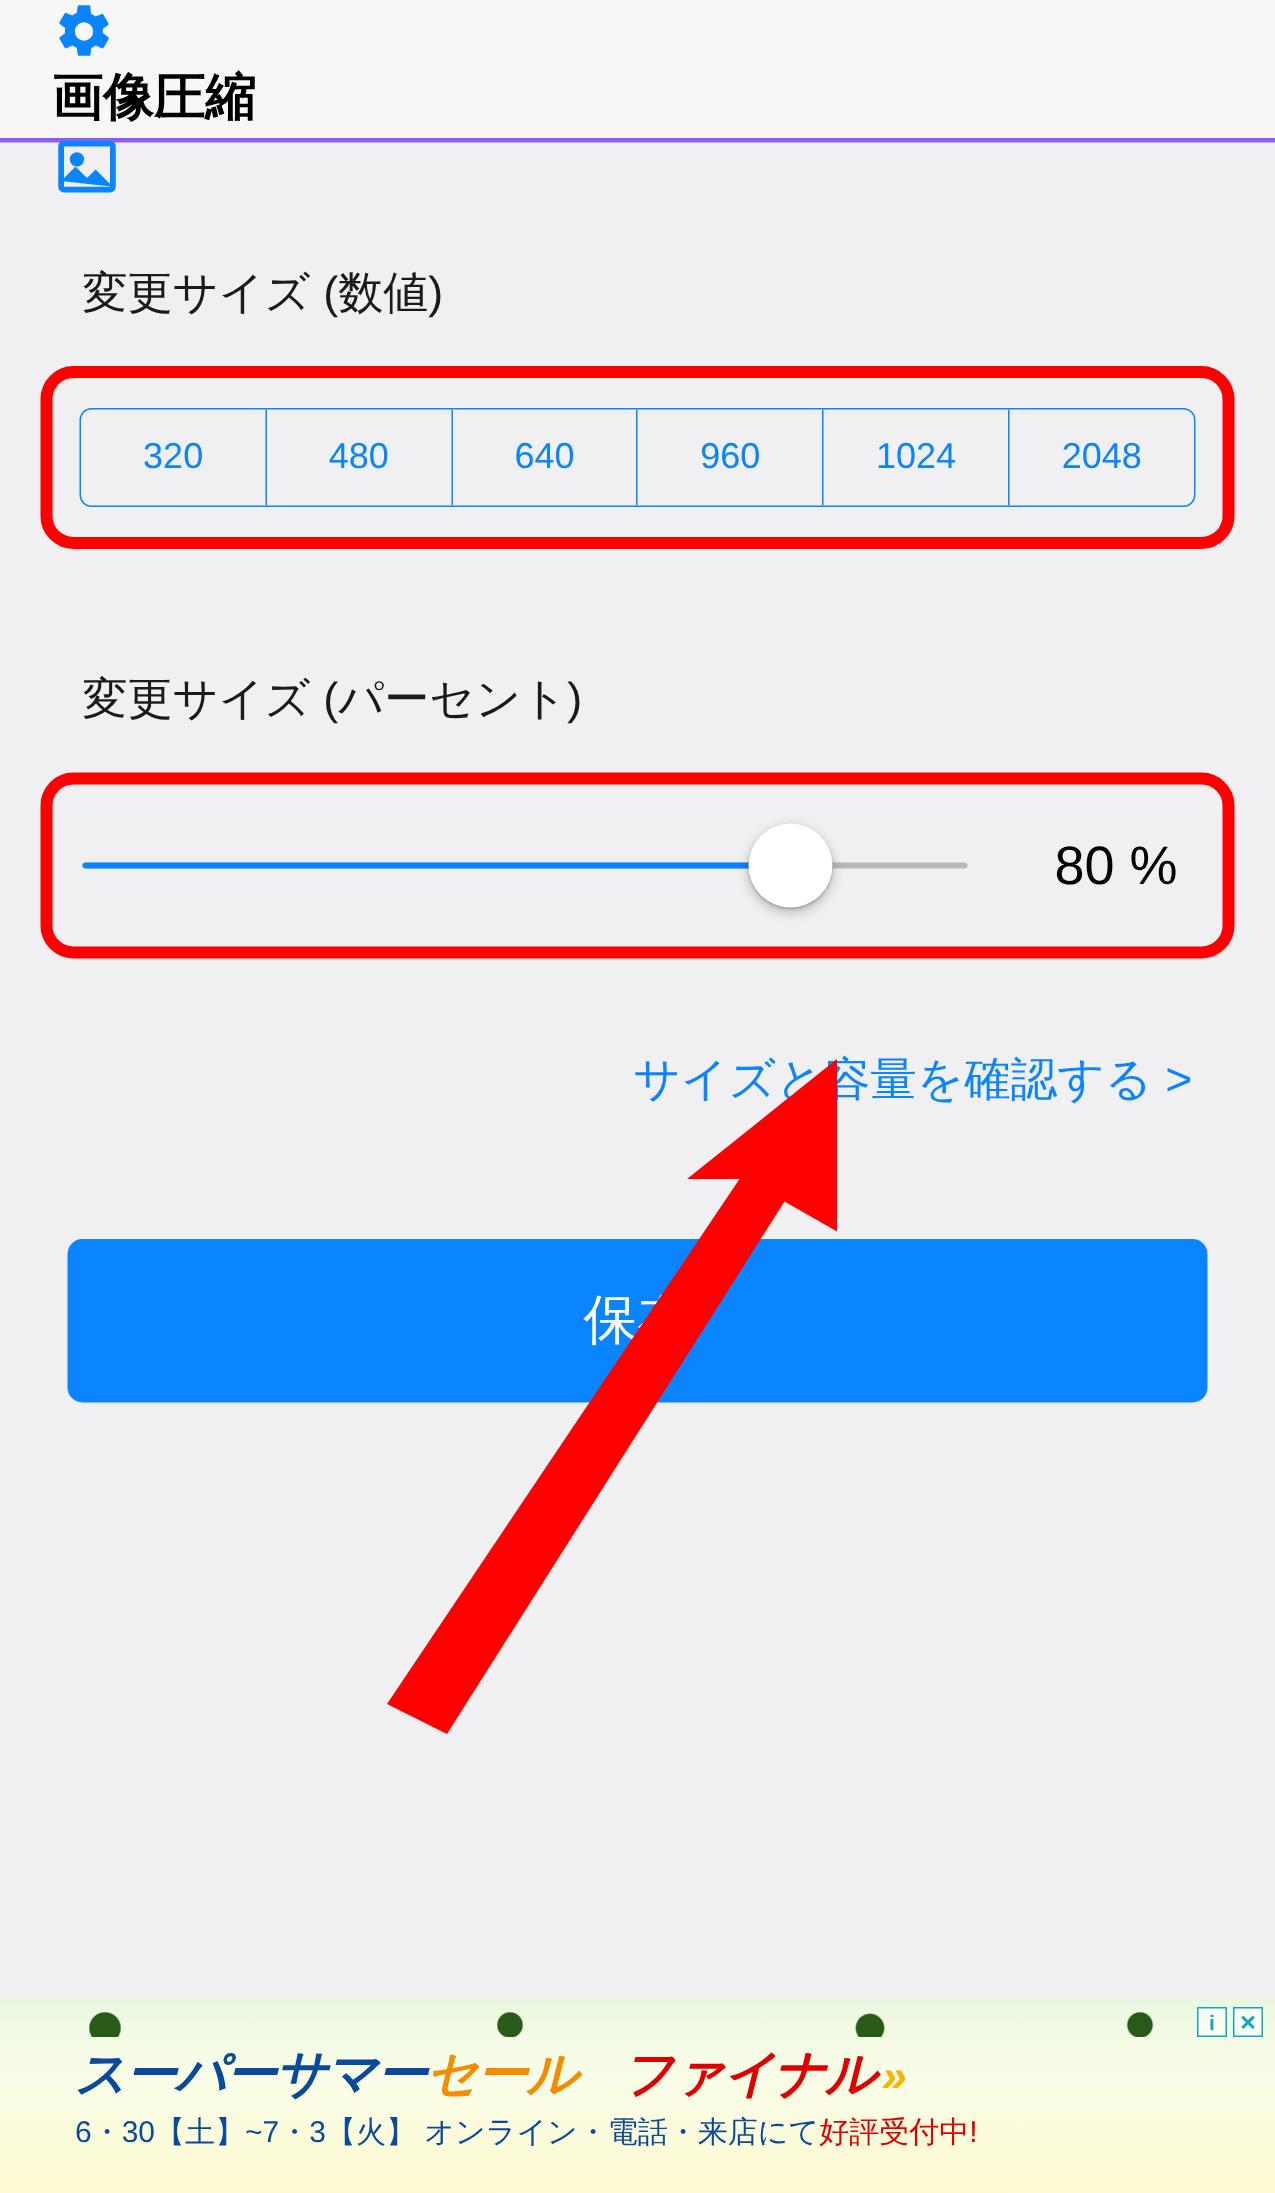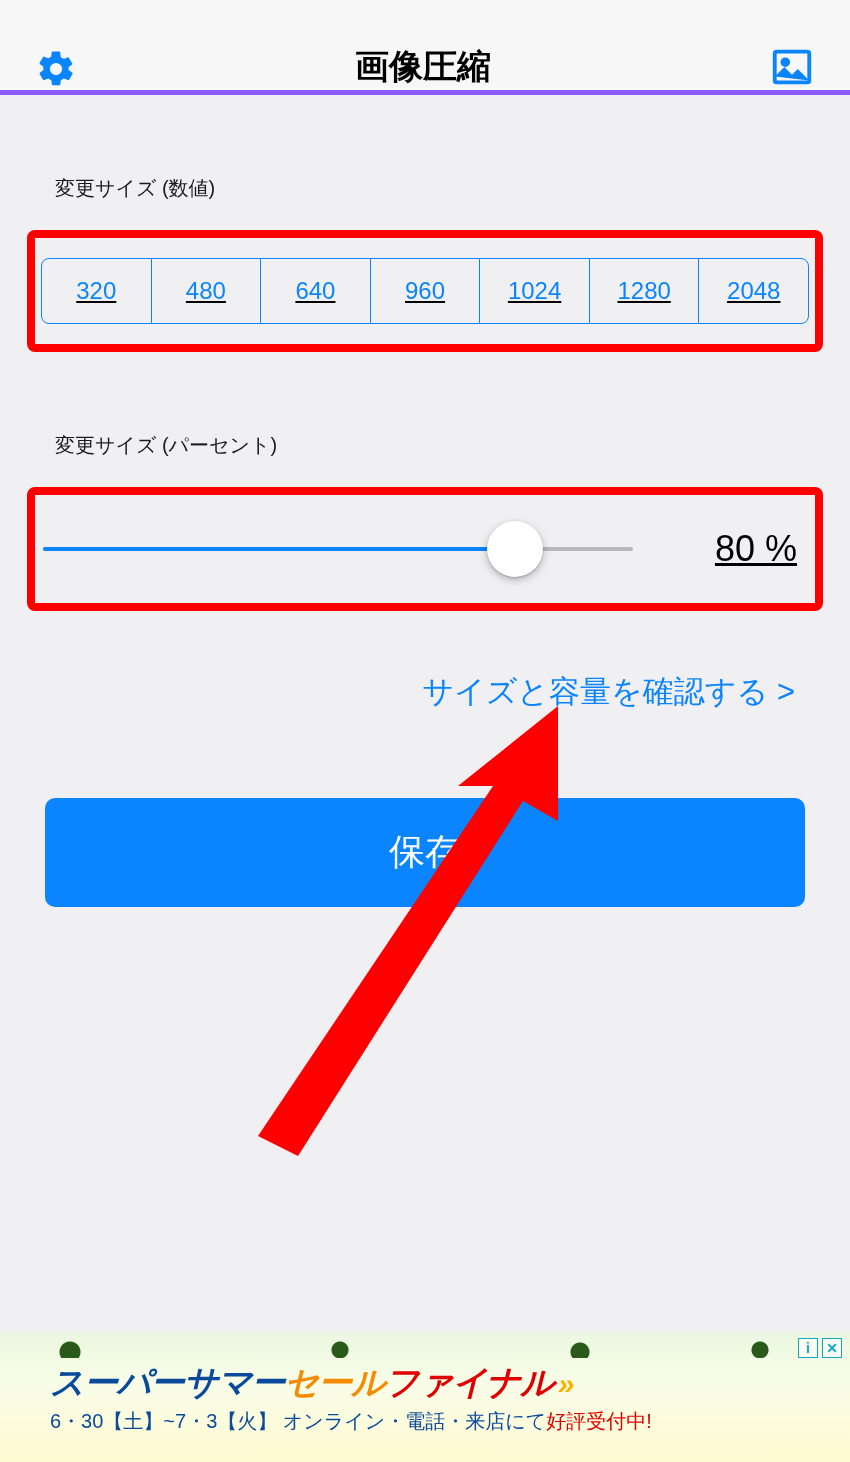--- a/index.html
+++ b/index.html
@@ -1,41 +1,41 @@
 <!DOCTYPE html>
 <html><head>
 <meta charset="utf-8">
 <style>
   * { box-sizing: border-box; margin: 0; padding: 0; }
   html, body { width: 850px; height: 1462px; font-family: -apple-system, "Hiragino Sans", sans-serif; background: #f0f0f2; overflow: hidden; }
-  .header { height: 95px; background: #f7f7f8; border-bottom: 5px solid #8b5cf6; display: flex; align-items: flex-end; justify-content: space-between; padding: 0 35px; }
+  .header { height: 95px; background: #f7f7f8; border-bottom: 3px solid #8b5cf6; display: flex; align-items: flex-start; justify-content: space-between; padding: 0 35px; flex-direction: column; }
   .header-title { font-size: 34px; font-weight: 600; color: #000; flex: 1; text-align: center; }
   .gear-icon svg, .image-icon svg { display: block; }
   .content { padding: 0 45px; }
-  .section-label { font-size: 20px; color: #1a1a1a; margin-top: 80px; margin-bottom: 28px; padding-left: 10px; }
-  .hl-box { border: 8px solid #ff0000; border-radius: 8px; padding: 20px 6px; position: relative; margin-left: -18px; margin-right: -18px; text-decoration: underline; }
+  .section-label { font-size: 30px; color: #1a1a1a; margin-top: 80px; margin-bottom: 28px; padding-left: 10px; }
+  .hl-box { border: 8px solid #ff0000; border-radius: 22px; padding: 20px 18px; position: relative; margin-left: -18px; margin-right: -18px; }
   .seg-control { display: flex; border: 1.5px solid #0a84ff; border-radius: 8px; overflow: hidden; background: #f0f0f2; }
   .seg-item { flex: 1; text-align: center; font-size: 24px; color: #0a84ff; padding: 18px 0; border-right: 1.5px solid #0a84ff; cursor: pointer; }
   .seg-item:last-child { border-right: none; }
   .slider-row { display: flex; align-items: center; padding: 6px 2px; gap: 36px; }
   .slider-wrap { position: relative; flex: 0 0 590px; height: 56px; display: flex; align-items: center; }
   .track-bg { position: absolute; left: 0; right: 0; top: 50%; height: 4px; background: #b8b8bc; border-radius: 2px; transform: translateY(-50%); }
   .track-fill { position: absolute; left: 0; top: 50%; height: 4px; background: #0a84ff; border-radius: 2px; transform: translateY(-50%); }
   .thumb { position: absolute; width: 56px; height: 56px; background: #fff; border-radius: 50%; box-shadow: 0 3px 8px rgba(0,0,0,0.25), 0 1px 2px rgba(0,0,0,0.2); top: 0; transform: translateX(-50%); }
   .slider-value { flex: 1; text-align: right; font-size: 36px; color: #000; padding-right: 10px; }
   .check-link { display: block; text-align: right; font-size: 31px; color: #0a84ff; margin-top: 60px; padding-right: 10px; cursor: pointer; }
   .save-btn { width: 100%; background: #0a84ff; color: #fff; font-size: 36px; border: none; border-radius: 10px; padding: 30px 0; margin-top: 85px; cursor: pointer; }
   .arrow-annot { position: absolute; left: 258px; top: 706px; pointer-events: none; z-index: 50; }
   .ad-banner { position: absolute; bottom: 0; left: 0; right: 0; height: 130px; background: linear-gradient(180deg, #eaf7e0 0%, #f9fde8 40%, #fffad0 100%); display: flex; align-items: center; padding: 0 20px 0 50px; overflow: hidden; }
   .ad-logo { font-size: 44px; font-weight: 900; font-style: italic; color: #0a4a9c; margin-right: 18px; }
   .ad-text-col { flex: 1; }
   .ad-line1 { font-size: 34px; font-weight: 900; font-style: italic; letter-spacing: -1px; }
   .ad-line1 .blue { color: #0a4a9c; text-align: right; }
   .ad-line1 .orange { color: #f58b00; }
-  .ad-line1 .red { color: #e00000; }
+  .ad-line1 .red { color: #e00000; margin-left: 30px; }
   .ad-line2 { font-size: 20px; font-weight: 400; color: #0a4a9c; margin-top: 2px; }
   .ad-line2 .red2 { color: #e00000; }
   .ad-chev { font-size: 30px; color: #f5b400; font-weight: 900; letter-spacing: -8px; margin-left: 4px; }
   .ad-close { position: absolute; top: 6px; right: 8px; display: flex; gap: 4px; }
   .ad-ico { width: 20px; height: 20px; border: 1.5px solid #10a6c4; color: #10a6c4; display: flex; align-items: center; justify-content: center; font-size: 14px; font-weight: bold; background: rgba(255,255,255,0.6); }
   .palms { position: absolute; top: 0; left: 0; right: 0; height: 26px; background:
     radial-gradient(circle at 70px 20px, #2a5a1a 10px, transparent 11px),
     radial-gradient(circle at 340px 18px, #2a5a1a 8px, transparent 9px),
     radial-gradient(circle at 580px 20px, #2a5a1a 9px, transparent 10px),
     radial-gradient(circle at 760px 18px, #2a5a1a 8px, transparent 9px);
@@ -64,21 +64,20 @@
 
   <div class="section-label">変更サイズ (数値)</div>
 
   <div class="hl-box">
     <div class="seg-control">
       <div class="seg-item">320</div>
       <div class="seg-item">480</div>
       <div class="seg-item">640</div>
       <div class="seg-item">960</div>
       <div class="seg-item">1024</div>
-      <div class="seg-item">1280</div>
       <div class="seg-item">2048</div>
     </div>
   </div>
 
   <div class="section-label">変更サイズ (パーセント)</div>
 
   <div class="hl-box">
     <div class="slider-row">
       <div class="slider-wrap">
         <div class="track-bg"></div>

